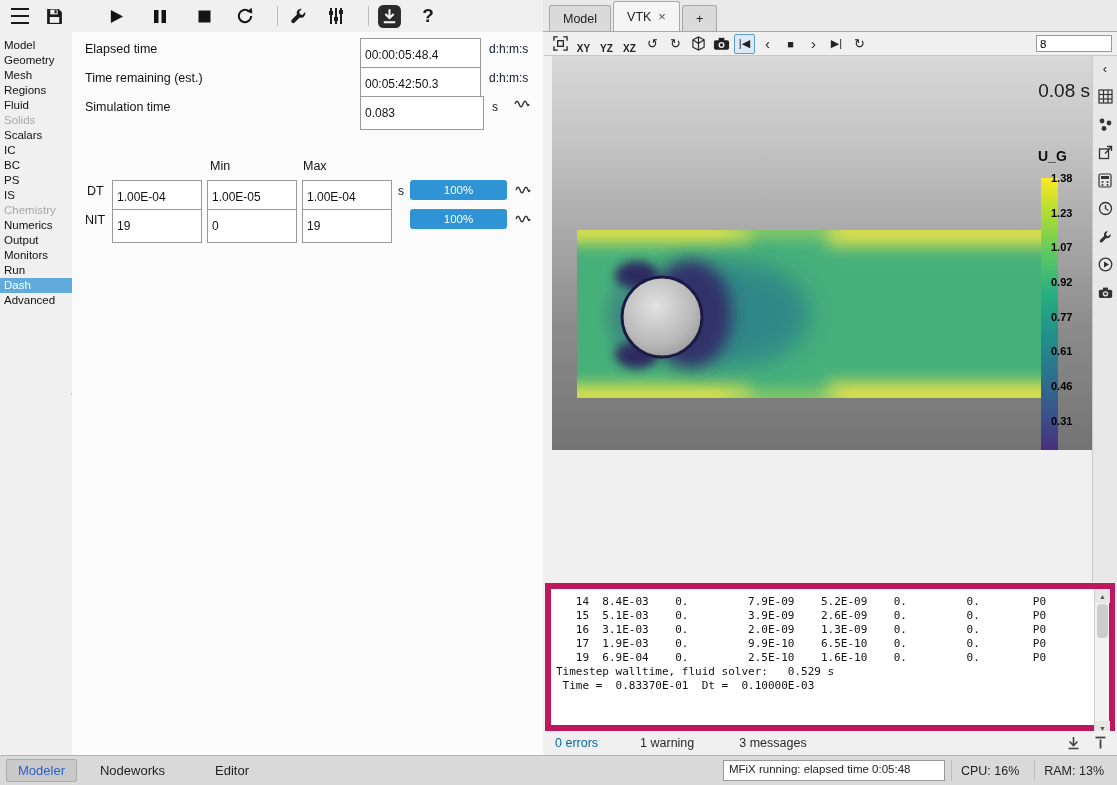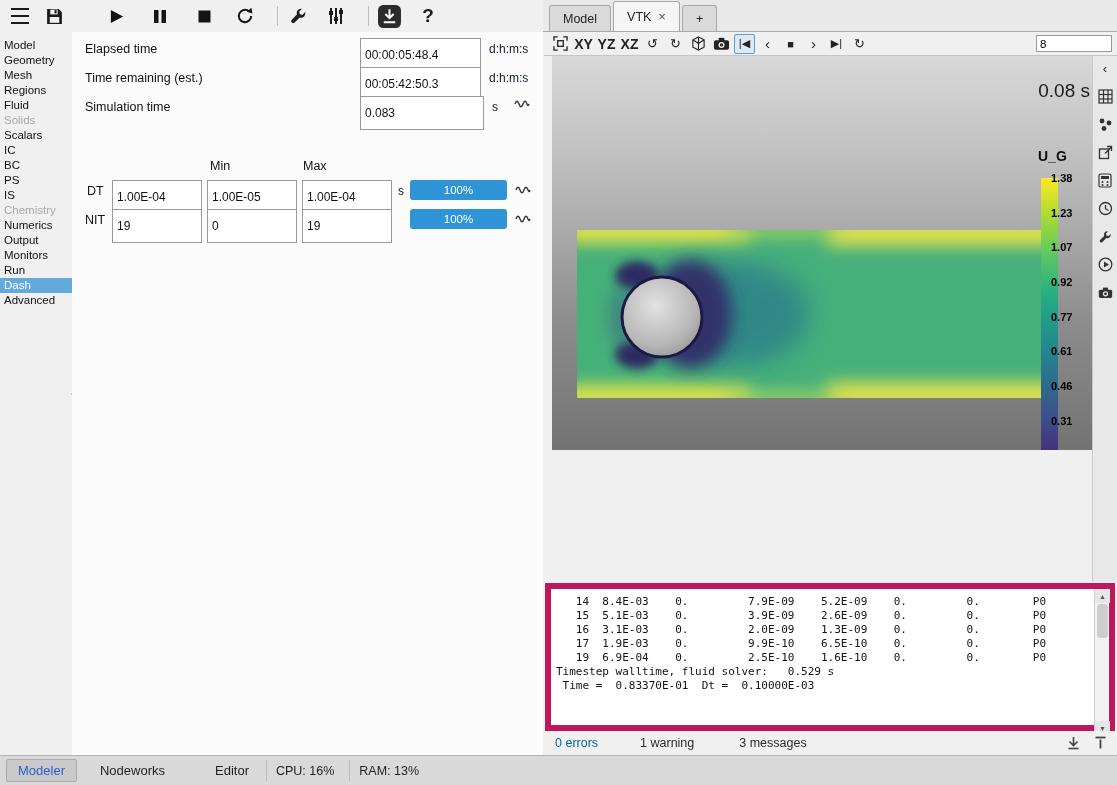--- a/index.html
+++ b/index.html
@@ -31,21 +31,21 @@
   .fld-label { position:absolute; font-size:12.5px; color:#111; }
   .txt-input { position:absolute; height:21px; border:1px solid #999; background:#fff; font-family:"Liberation Sans",sans-serif; font-size:12px; padding:16px 4px; color:#111; }
   .unit { position:absolute; font-size:12px; color:#0f172a; }
   .hdr { position:absolute; font-size:12.5px; color:#111; }
   .progress { position:absolute; width:97px; height:20px; background:#2f94d6; border-radius:3px; color:#fff; font-size:11.5px; display:flex; align-items:center; justify-content:center; }
   .waveicon { position:absolute; width:20px; height:20px; display:flex; align-items:center; justify-content:center; }
 
   
   #vtkbar { left:544px; top:32px; width:573px; height:24px; background:#f0f0f0; border-bottom:1px solid #c6c6c6; display:flex; align-items:center; padding-left:6px; gap:2px; }
   .vbtn { min-width:21px; height:20px; display:flex; align-items:center; justify-content:center; font-size:13px; color:#222; }
-  .vbtn.small-label { font-size:14px; font-weight:bold; letter-spacing:0; }
+  .vbtn.small-label { font-size:10px; font-weight:bold; letter-spacing:0;align-items:flex-end; }
   .vbtn.pressed { border:1px solid #5a9fd4; background:#ddeaf6; border-radius:2px; }
   #frame-input { margin-left:auto; margin-right:5px; width:76px; height:17px; border:1px solid #999; background:#fff; font-size:11.5px; padding:0 3px; font-family:"Liberation Sans",sans-serif; }
 
   
   #viewport { left:544px; top:56px; width:548px; height:394px; overflow:hidden;
     background:linear-gradient(180deg,#d8d8d8 0%,#c4c4c4 22%,#a9a9a9 45%,#8c8c8c 68%,#737373 100%);margin-left:8px; }
   #vtime { position:absolute; right:10px; top:24px; font-size:19px; color:#1b1b1b; }
   #cbar-title { position:absolute; left:486px; top:92px; font-size:14px; font-weight:bold; color:#0c0c0c; }
   #cbar { position:absolute; left:489px; top:122px; width:17px; height:312px;
     background:linear-gradient(to bottom,#fde725 0%,#aadc32 12%,#5ec962 24%,#28ae80 37%,#21918c 50%,#2c728e 63%,#3b528b 76%,#472d7b 88%,#440154 100%); }
@@ -455,15 +455,16 @@
         <path d="M1.5 1.5 h10" stroke="#444" stroke-width="1.8" fill="none"></path>
         <path d="M6.5 3.5 v9" stroke="#444" stroke-width="1.8"></path>
       </svg>
   </div>
 </div>
 
 <div id="footer" class="abs">
   <div class="ftab selected"><span>Modeler</span></div>
   <div class="ftab" style="margin-left:12px;"><span>Nodeworks</span></div>
   <div class="ftab" style="margin-left:28px;"><span>Editor</span></div>
+  <div id="footer-status">MFiX running: elapsed time 0:05:48</div>
   <div class="fpanel">CPU: 16%</div>
   <div class="fpanel" style="margin-right:4px;">RAM: 13%</div>
 </div>
 
 </body></html>

